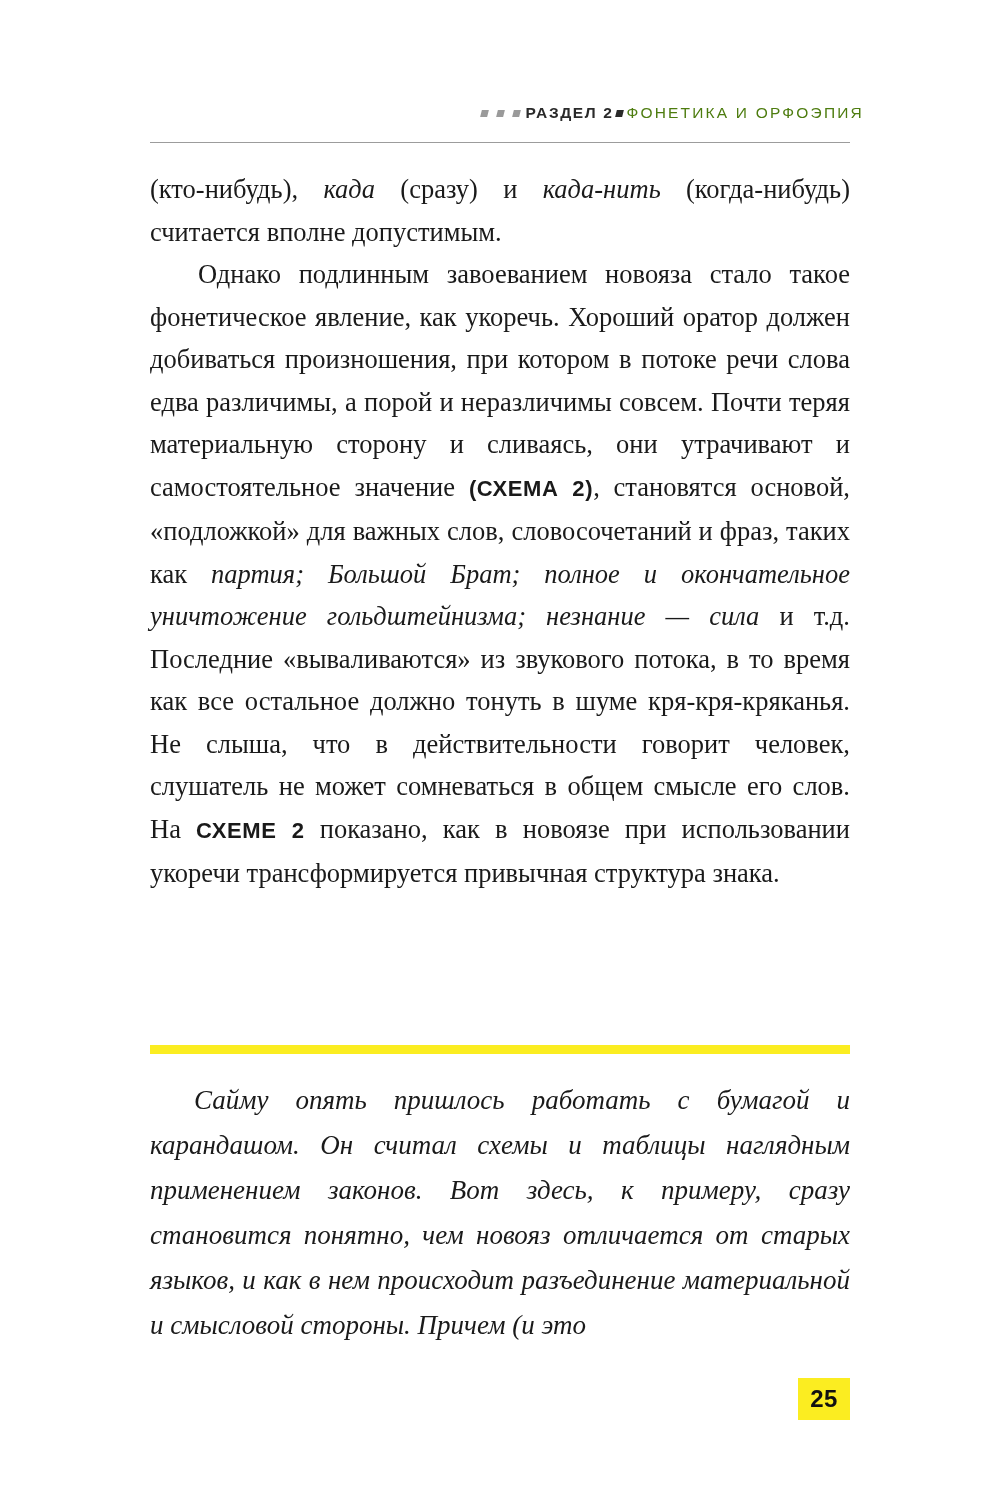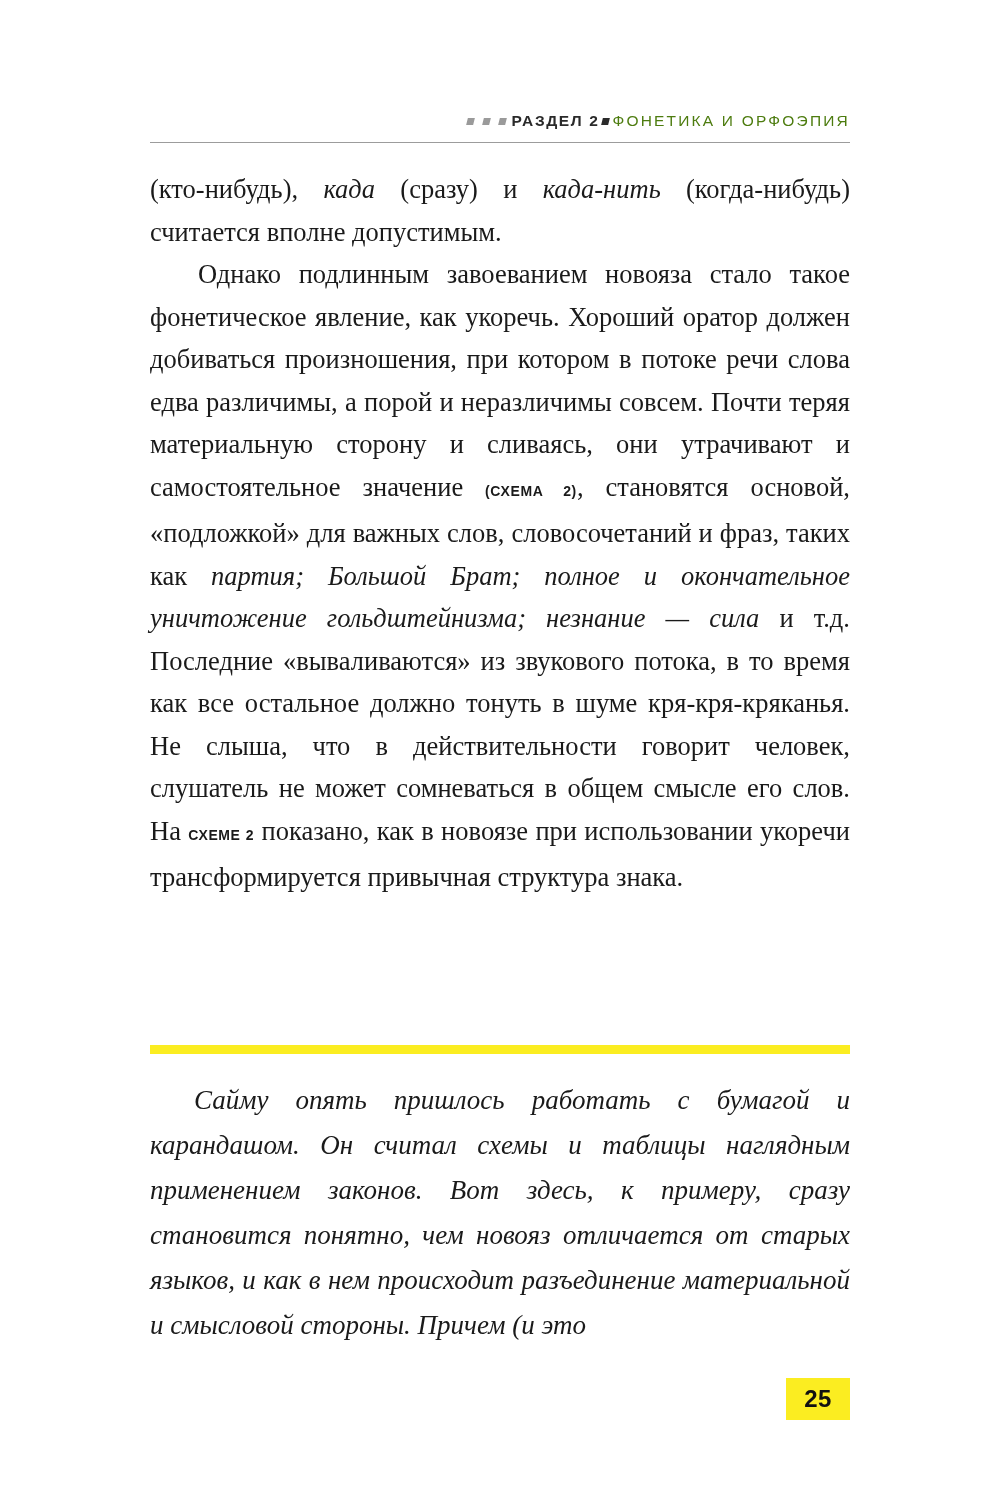--- a/index.html
+++ b/index.html
@@ -16,27 +16,26 @@
     font-family: "Liberation Serif", serif;
     color: #1a1a1a;
     overflow: hidden;
   }
 
   
   .runhead {
     position: absolute;
     top: 100px;
     left: 150px;
-    right: 150px;
+    right: 136px;
     height: 26px;
     display: flex;
     align-items: center;
     justify-content: flex-end;
     gap: 0;
-    margin-top: 8px;
   }
   .runhead .dots {
     display: flex;
     gap: 9px;
     align-items: center;
     margin-right: 6px;
   }
   .runhead .dots span {
     display: inline-block;
     width: 7px;
@@ -94,21 +93,21 @@
   }
   .body p.indent {
     text-indent: 48px;
   }
   .it {
     font-style: italic;
   }
   .sc {
     font-family: "Liberation Sans", sans-serif;
     font-weight: 700;
-    font-size: 14px;
+    font-size: 22px;
     letter-spacing: 0.6px;
     text-transform: uppercase;
   }
 
   
   .hl-rule {
     position: absolute;
     left: 150px;
     width: 700px;
     height: 9px;
@@ -130,21 +129,21 @@
     font-style: italic;
     text-align: justify;
     text-indent: 44px;
   }
 
   
   .folio {
     position: absolute;
     right: 150px;
     bottom: 72px;
-    width: 64px;
+    width: 52px;
     height: 42px;
     background: #fbed21;
     display: flex;
     align-items: center;
     justify-content: center;
   }
   .folio span {
     font-family: "Liberation Sans", sans-serif;
     font-weight: 700;
     font-size: 24px;

